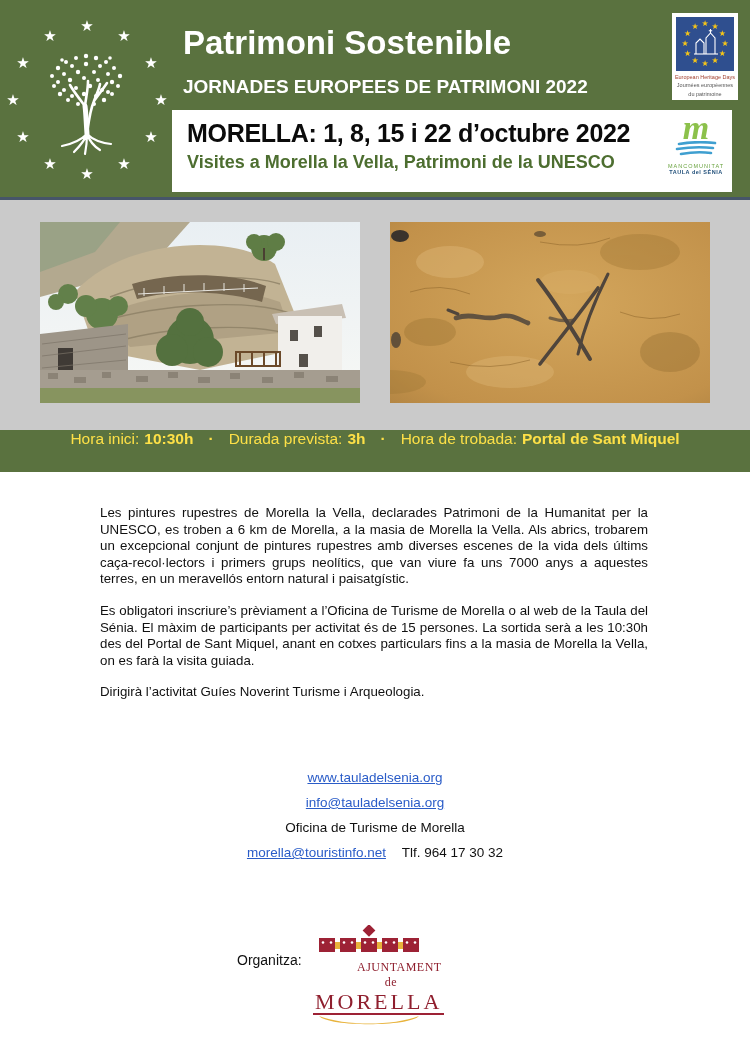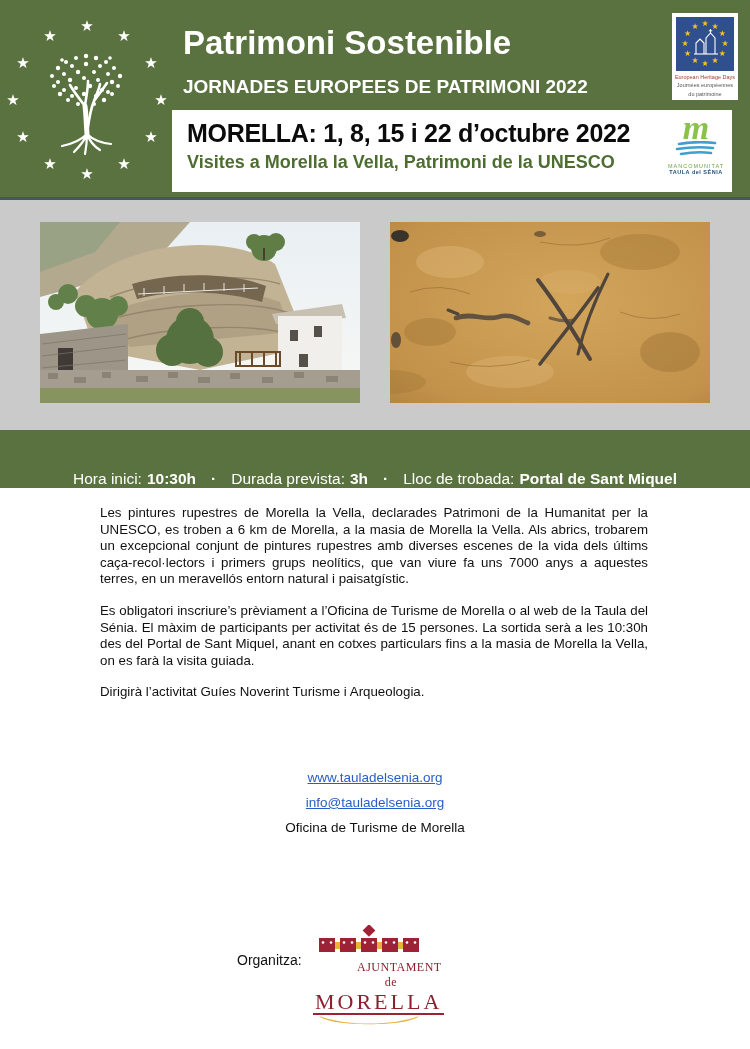--- a/index.html
+++ b/index.html
@@ -31,22 +31,22 @@
   .ehd-line2,.ehd-line3 { font-size:5.5px; color:#555; line-height:1.5; }
 
   
   .divider { position:absolute; left:0; top:197px; width:750px; height:3px; background:#465569; }
 
   .photo-band { position:absolute; left:0; top:200px; width:750px; height:230px; background:#cacaca; }
   .photo { position:absolute; top:22px; width:320px; height:181px; display:block; }
   .photo-left  { left:40px; }
   .photo-right { left:390px; }
 
-  .info-band { position:absolute; left:0; top:430px; width:750px; height:58px; background:#5a723f;
-               color:#ffffff; display:flex; align-items:flex-end; justify-content:center; font-size:15.5px; }
+  .info-band { position:absolute; left:0; top:430px; width:750px; height:42px; background:#5a723f;
+               color:#fde047; display:flex; align-items:flex-start; justify-content:center; font-size:15.5px; }
   .info-band .ib-label { margin-right:5px; }
   .info-band .ib-value { font-weight:bold; }
   .info-band .sep { margin:0 15px; font-weight:bold; }
 
   
   .body-text { position:absolute; left:100px; top:505px; width:548px; font-size:13.3px; line-height:16.6px;
                color:#111; text-align:justify; }
   .body-text p { margin:0 0 15px 0; }
   .p-intro { font-weight:bold; }
 
@@ -296,38 +296,42 @@
     </svg>
   </section>
 
   <section class="info-band">
     <span class="ib-label">Hora inici:</span>
     <span class="ib-value">10:30h</span>
     <span class="sep">·</span>
     <span class="ib-label">Durada prevista:</span>
     <span class="ib-value">3h</span>
     <span class="sep">·</span>
-    <span class="ib-label">Lloc de trobada:</span>
+    <span class="ib-label">Hora de trobada:</span>
     <span class="ib-value">Portal de Sant Miquel</span>
   </section>
 
   <main class="body-text">
     <p>Les pintures rupestres de Morella la Vella, declarades Patrimoni de la Humanitat per la UNESCO, es troben a 6 km de Morella, a la masia de Morella la Vella. Als abrics, trobarem un excepcional conjunt de pintures rupestres amb diverses escenes de la vida dels últims caça-recol·lectors i primers grups neolítics, que van viure fa uns 7000 anys a aquestes terres, en un meravellós entorn natural i paisatgístic.</p>
     <p>Es obligatori inscriure’s prèviament a l’Oficina de Turisme de Morella o al web de la Taula del Sénia. El màxim de participants per activitat és de 15 persones. La sortida serà a les 10:30h des del Portal de Sant Miquel, anant en cotxes particulars fins a la masia de Morella la Vella, on es farà la visita guiada.</p>
     <p>Dirigirà l’activitat Guíes Noverint Turisme i Arqueologia.</p>
   </main>
 
   <section class="contact">
     <div class="contact-line">
       <a class="link">www.tauladelsenia.org</a>
     </div>
     <div class="contact-line">
       <a class="link">info@tauladelsenia.org</a>
     </div>
     <div class="contact-line">Oficina de Turisme de Morella</div>
+    <div class="contact-line">
+      <a class="link">morella@touristinfo.net</a>
+      <span class="phone">Tlf. 964 17 30 32</span>
+    </div>
   </section>
 
   <div class="footer-row">
     <span class="organitza">Organitza:</span>
     <div class="morella-logo">
       <svg width="112" height="30" viewBox="0 0 112 30">
         <rect x="51.5" y="1" width="9" height="9" transform="rotate(45 56 5.5)" fill="#9d2235"></rect>
         <rect x="6" y="17" width="100" height="7" fill="#e8b33c"></rect>
         <g fill="#9d2235">
           <rect x="6" y="13" width="16" height="14"></rect>

